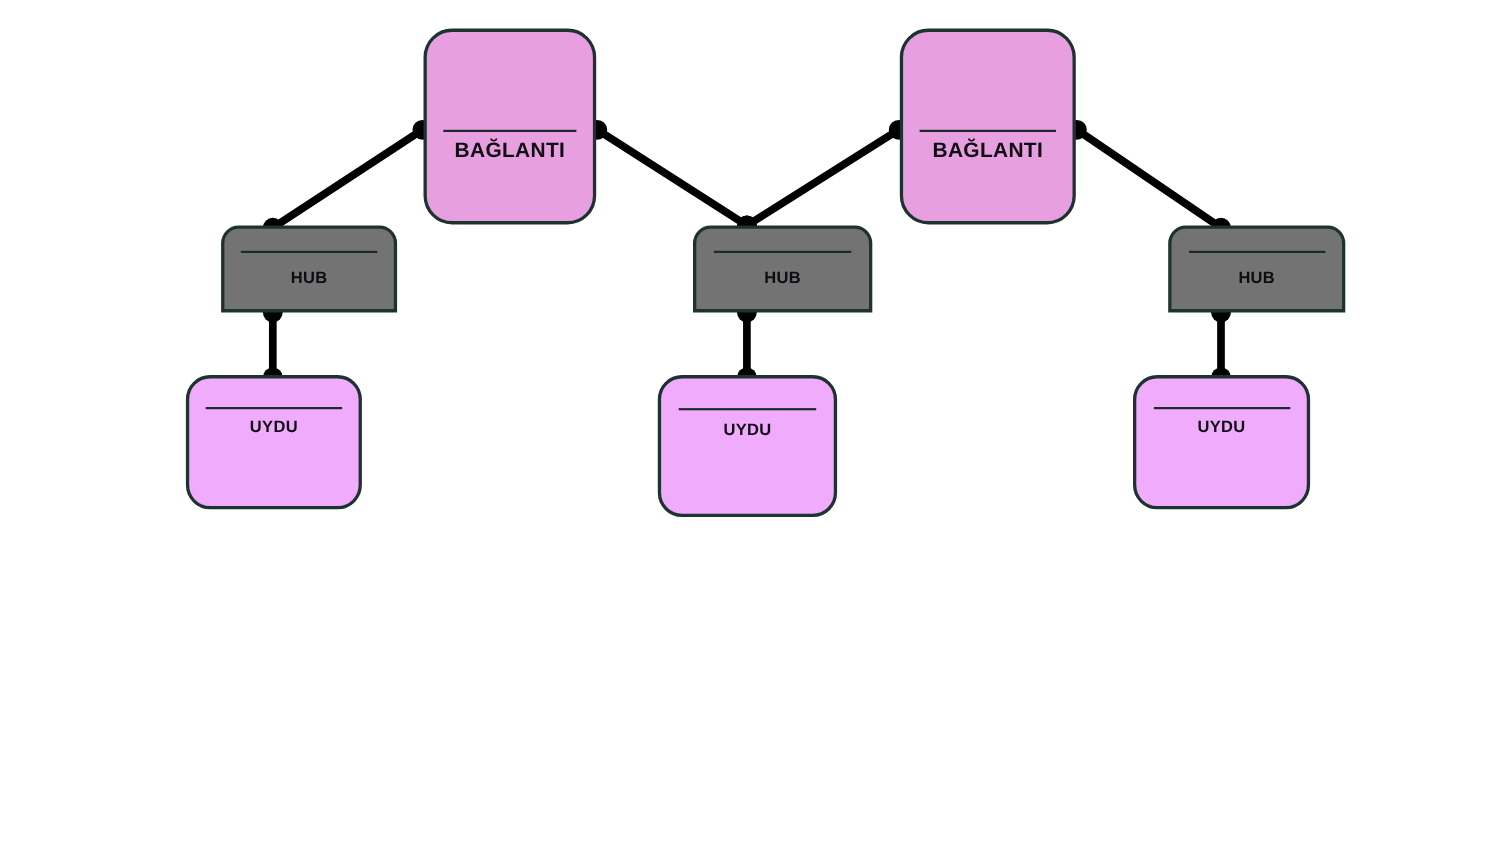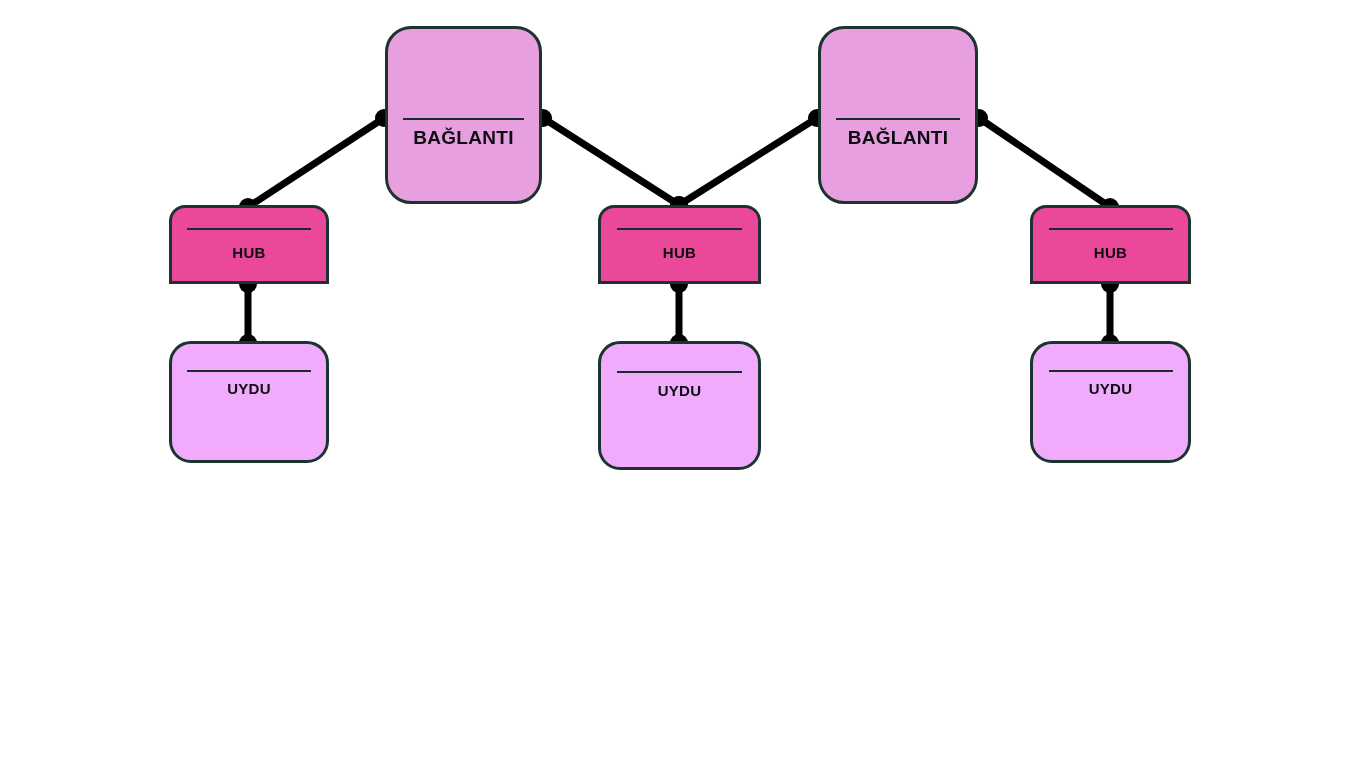--- a/index.html
+++ b/index.html
@@ -31,22 +31,23 @@
     box-sizing: border-box;
     border: 3px solid #1d3330;
     display: block;
     z-index: 2;
   }
   .node-link {
     background: #e79fe0;
     border-radius: 26px;
   }
   .node-hub {
-    background: #ec4899;
+    background: #737373;
     border-radius: 16px 16px 0 0;
+    margin-left: 32px;
   }
   .node-sat {
     background: #f0abfc;
     border-radius: 22px;
   }
   .node-divider {
     position: absolute;
     left: 10%;
     right: 10%;
     height: 0;

